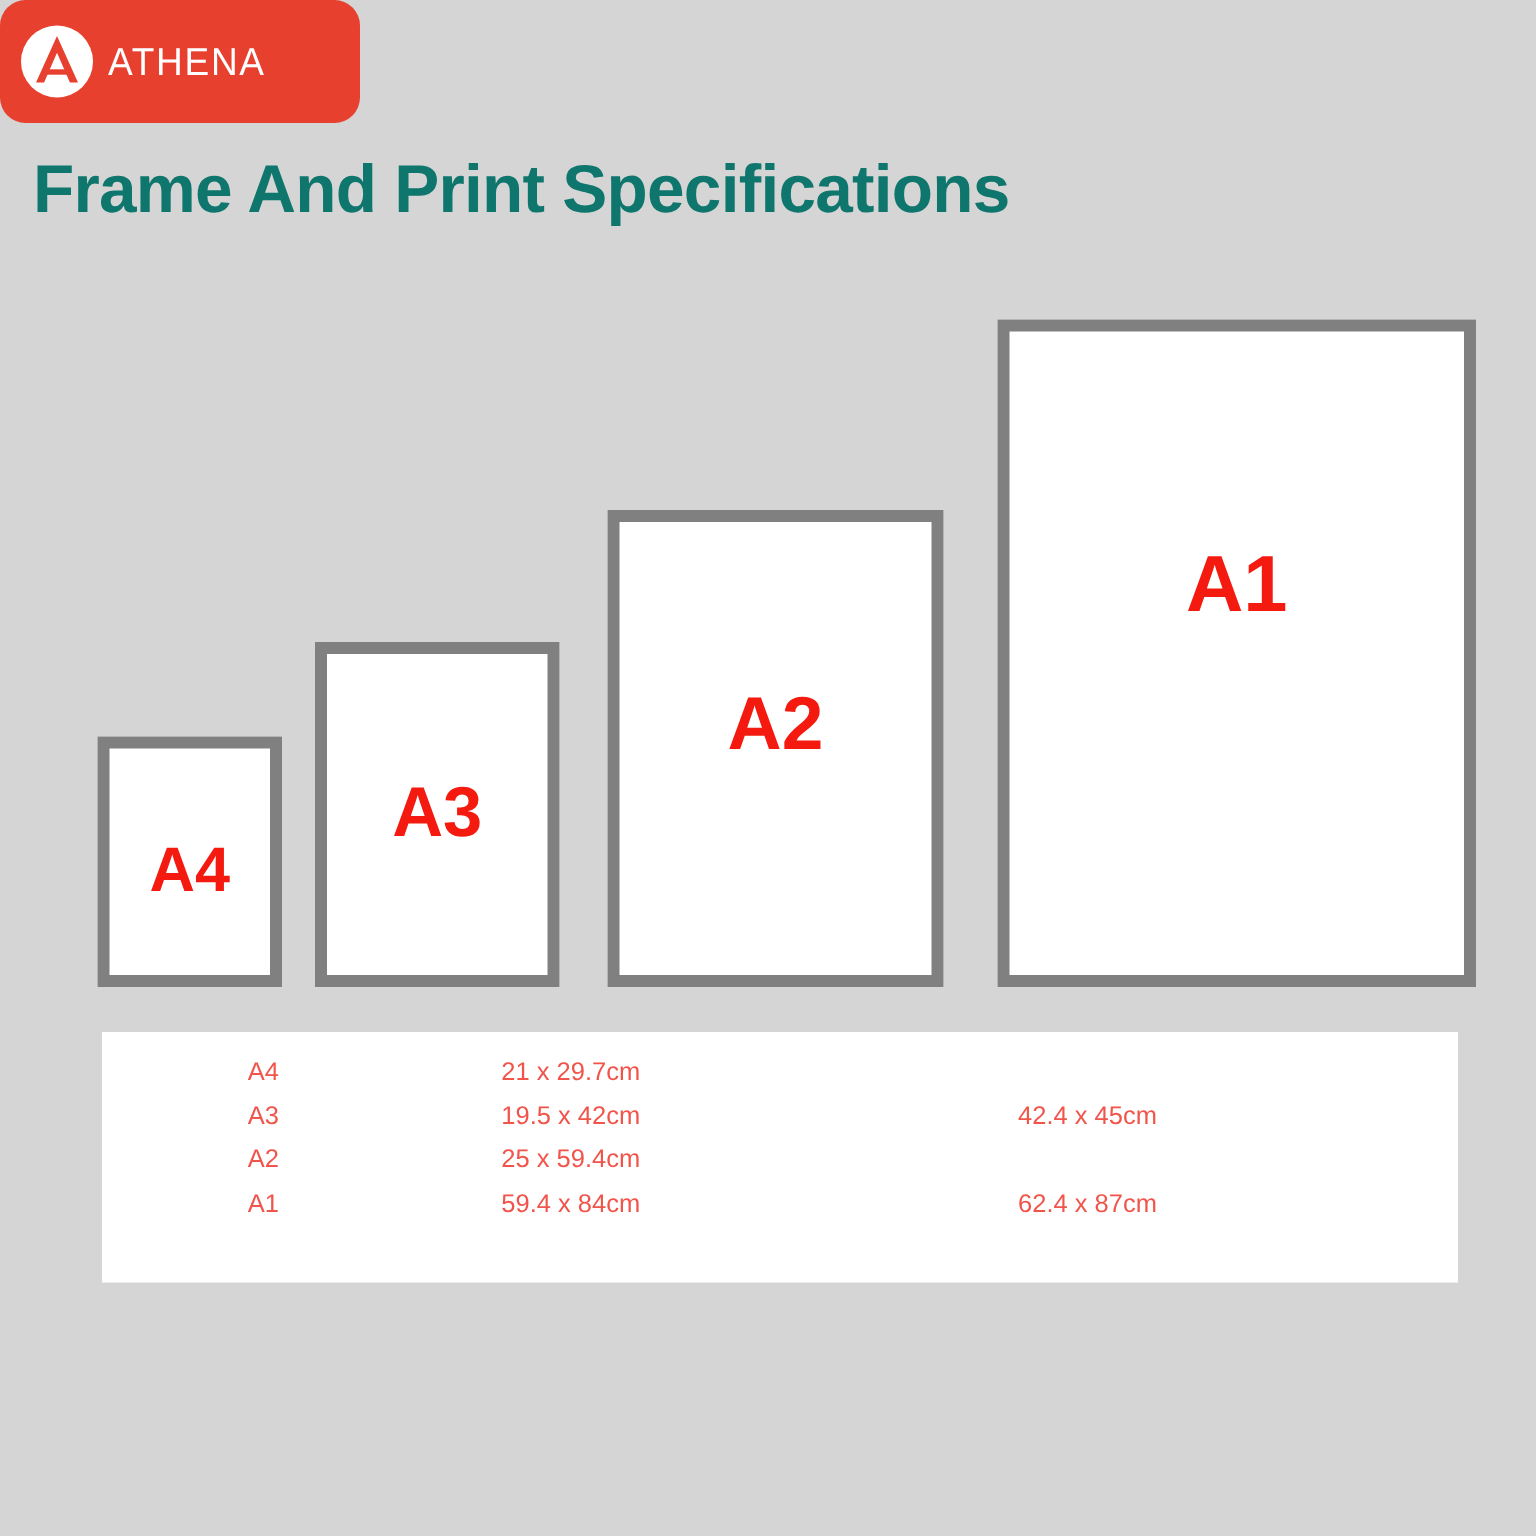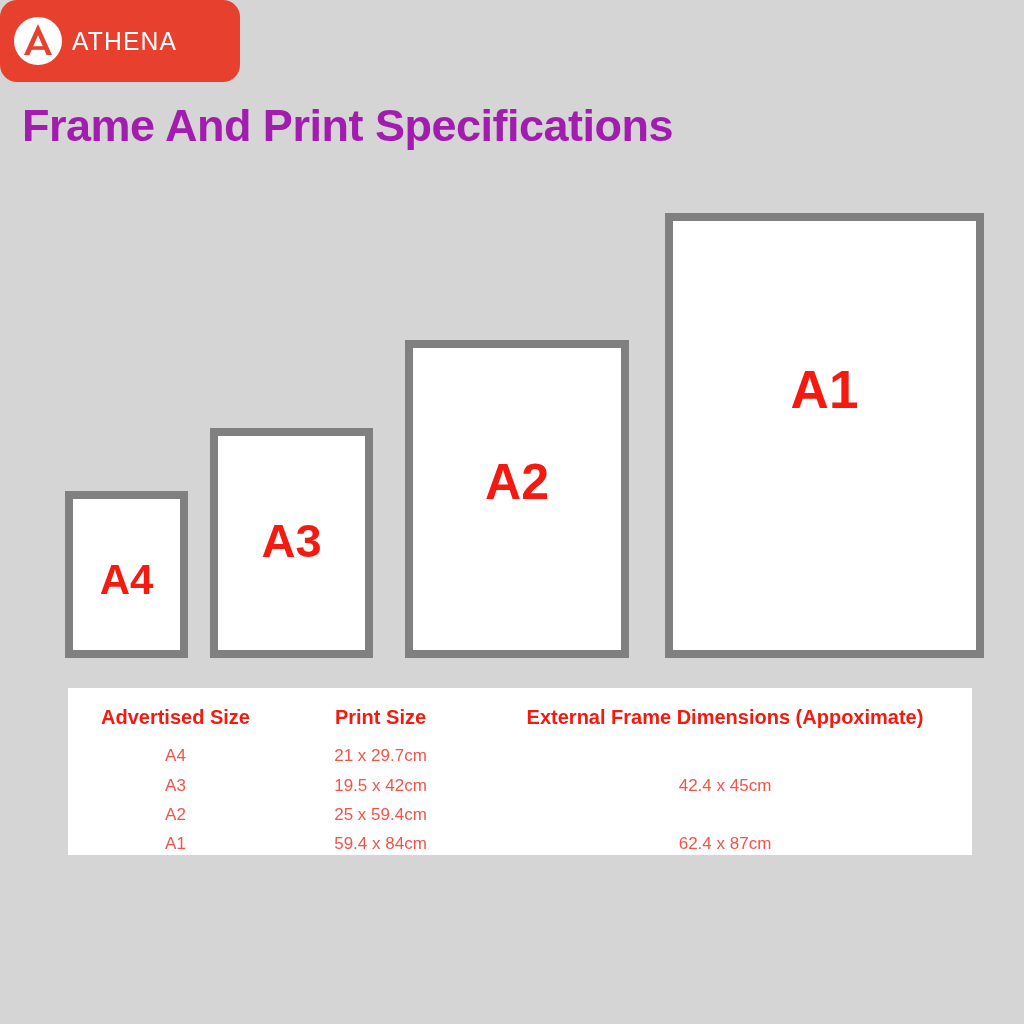--- a/index.html
+++ b/index.html
@@ -43,21 +43,21 @@
     font-family: "Liberation Sans", sans-serif;
     transform: scaleX(0.95);
     transform-origin: left center;
   }
 
   
   #page-title {
     position: absolute;
     left: 22px;
     top: 100px;
-    color: #a21caf;
+    color: #0f766e;
     font-size: 45px;
     font-weight: bold;
     letter-spacing: -0.5px;
     white-space: nowrap;
     font-family: "Liberation Sans", sans-serif;
   }
 
   
   #frames-area {
     position: absolute;
@@ -157,25 +157,20 @@
   </div>
 
   <div class="frame" id="frame-a1">
     <span class="frame-label">A1</span>
   </div>
 
 </div>
 
 <div id="spec-table">
 
-  <div class="spec-row header-row">
-    <div class="cell col-advertised">Advertised Size</div>
-    <div class="cell col-print">Print Size</div>
-    <div class="cell col-external">External Frame Dimensions (Appoximate)</div>
-  </div>
 
   <div class="spec-row">
     <div class="cell col-advertised">A4</div>
     <div class="cell col-print">21 x 29.7cm</div>
   </div>
 
   <div class="spec-row">
     <div class="cell col-advertised">A3</div>
     <div class="cell col-print">19.5 x 42cm</div>
     <div class="cell col-external">42.4 x 45cm</div>

